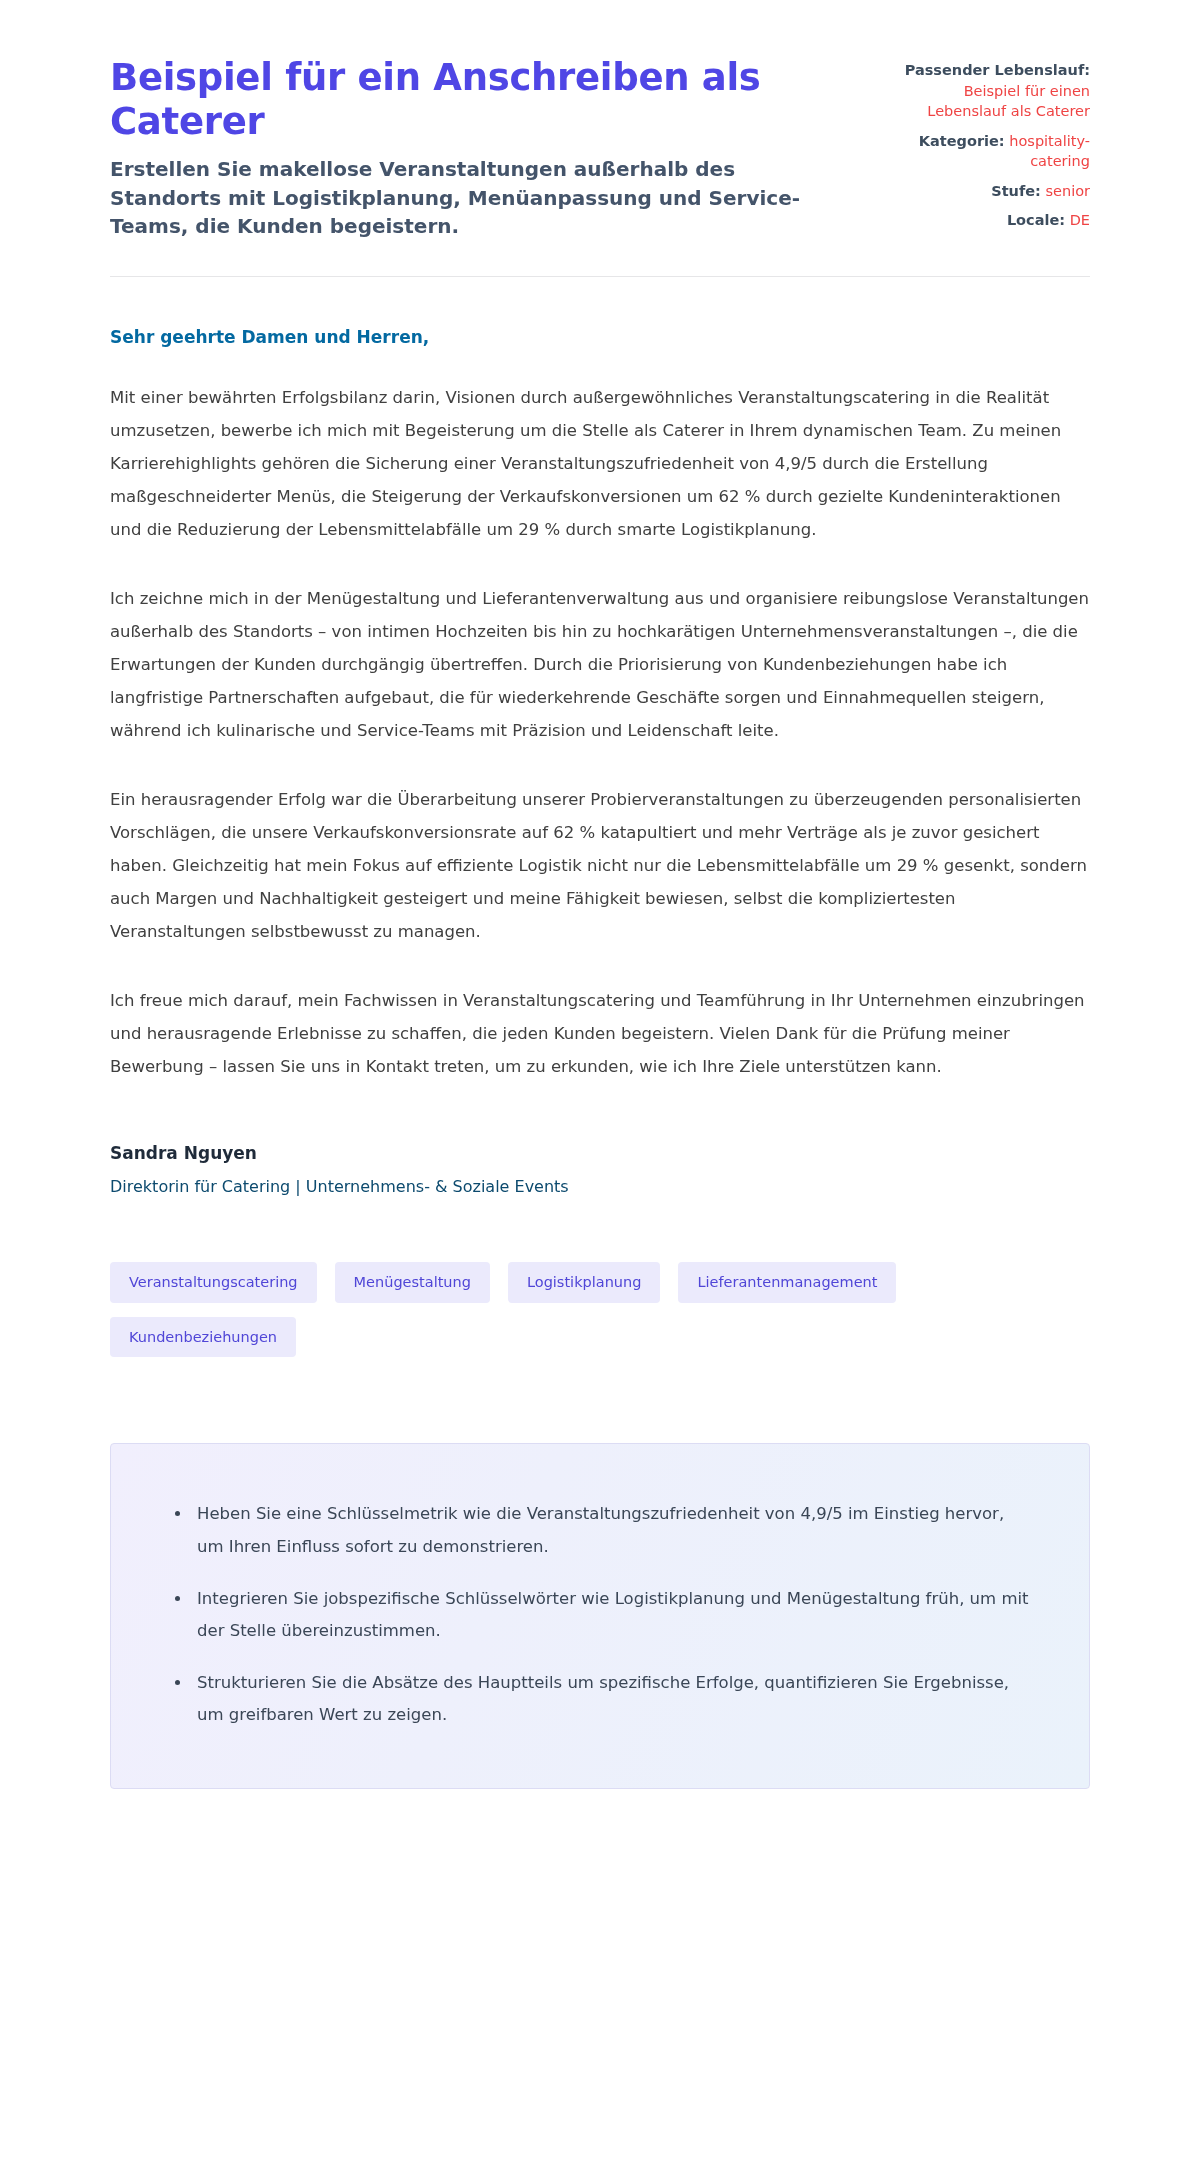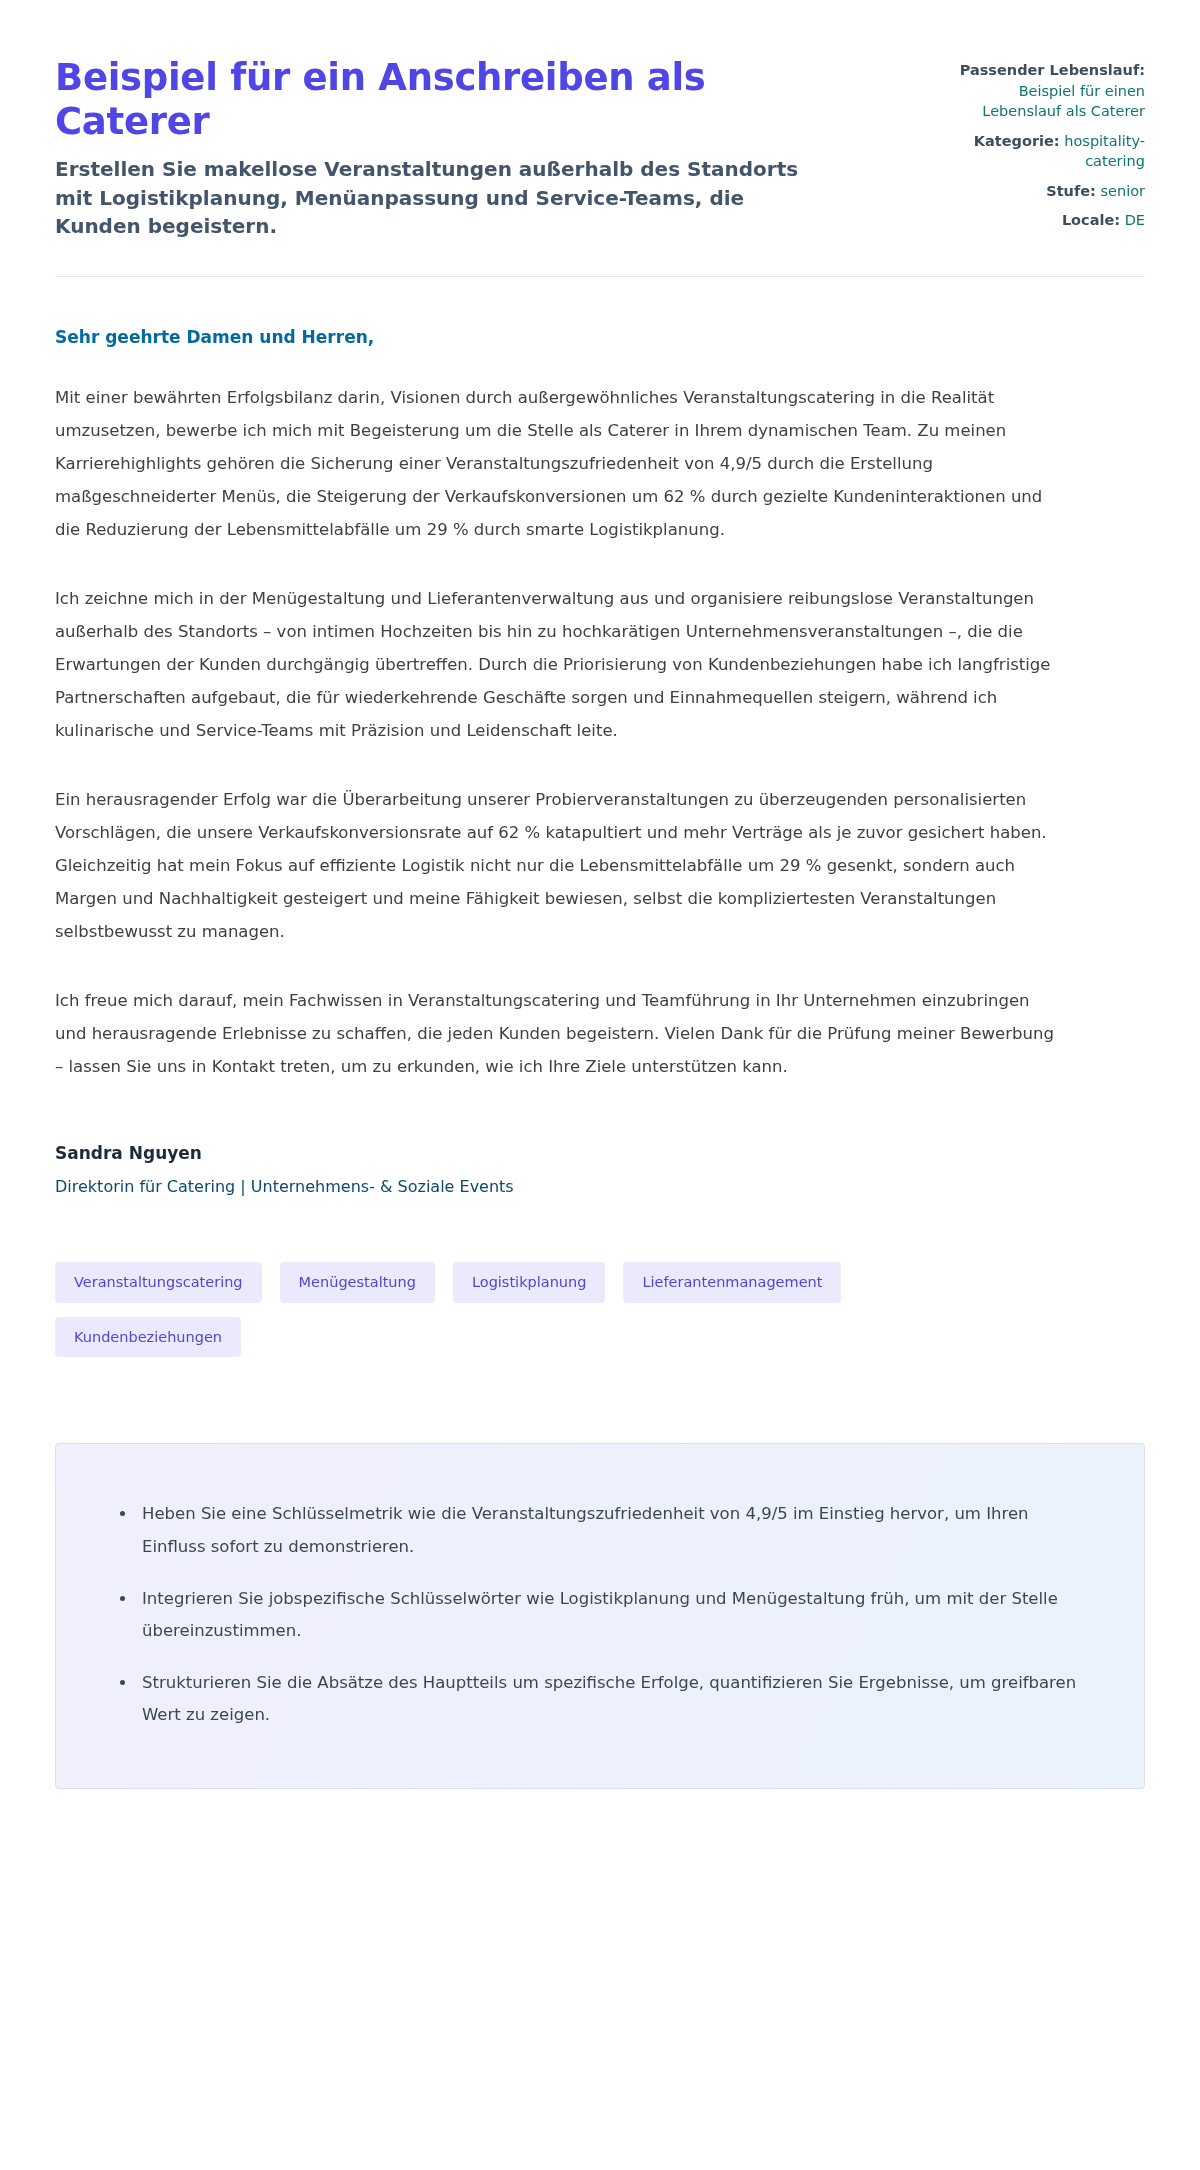--- a/index.html
+++ b/index.html
@@ -11,21 +11,21 @@
   }
   body {
     width: 1200px;
     min-height: 2170px;
     font-family: "DejaVu Sans", "Liberation Sans", sans-serif;
     color: #2f3e4e;
     -webkit-font-smoothing: antialiased;
   }
   .page {
     width: 1200px;
-    padding: 0 55px;
+    padding: 0 110px;
   }
 
   
   .doc-header {
     display: flex;
     align-items: flex-start;
     justify-content: space-between;
     gap: 40px;
     padding-top: 56px;
   }
@@ -54,21 +54,21 @@
     line-height: 1.42;
     color: #5a6a7b;
     padding-top: 4px;
   }
   .meta-row { margin-bottom: 9px; }
   .meta-row:last-child { margin-bottom: 0; }
   .meta-label {
     font-weight: 700;
     color: #3d4d5e;
   }
-  .meta-value { color: #0f766e; }
+  .meta-value { color: #ef4444; }
 
   .header-divider {
     border: 0;
     border-top: 1px solid #e6e6e8;
     margin: 36px 0 0 0;
   }
 
   
   .letter { padding-top: 50px; }
   .salutation {

